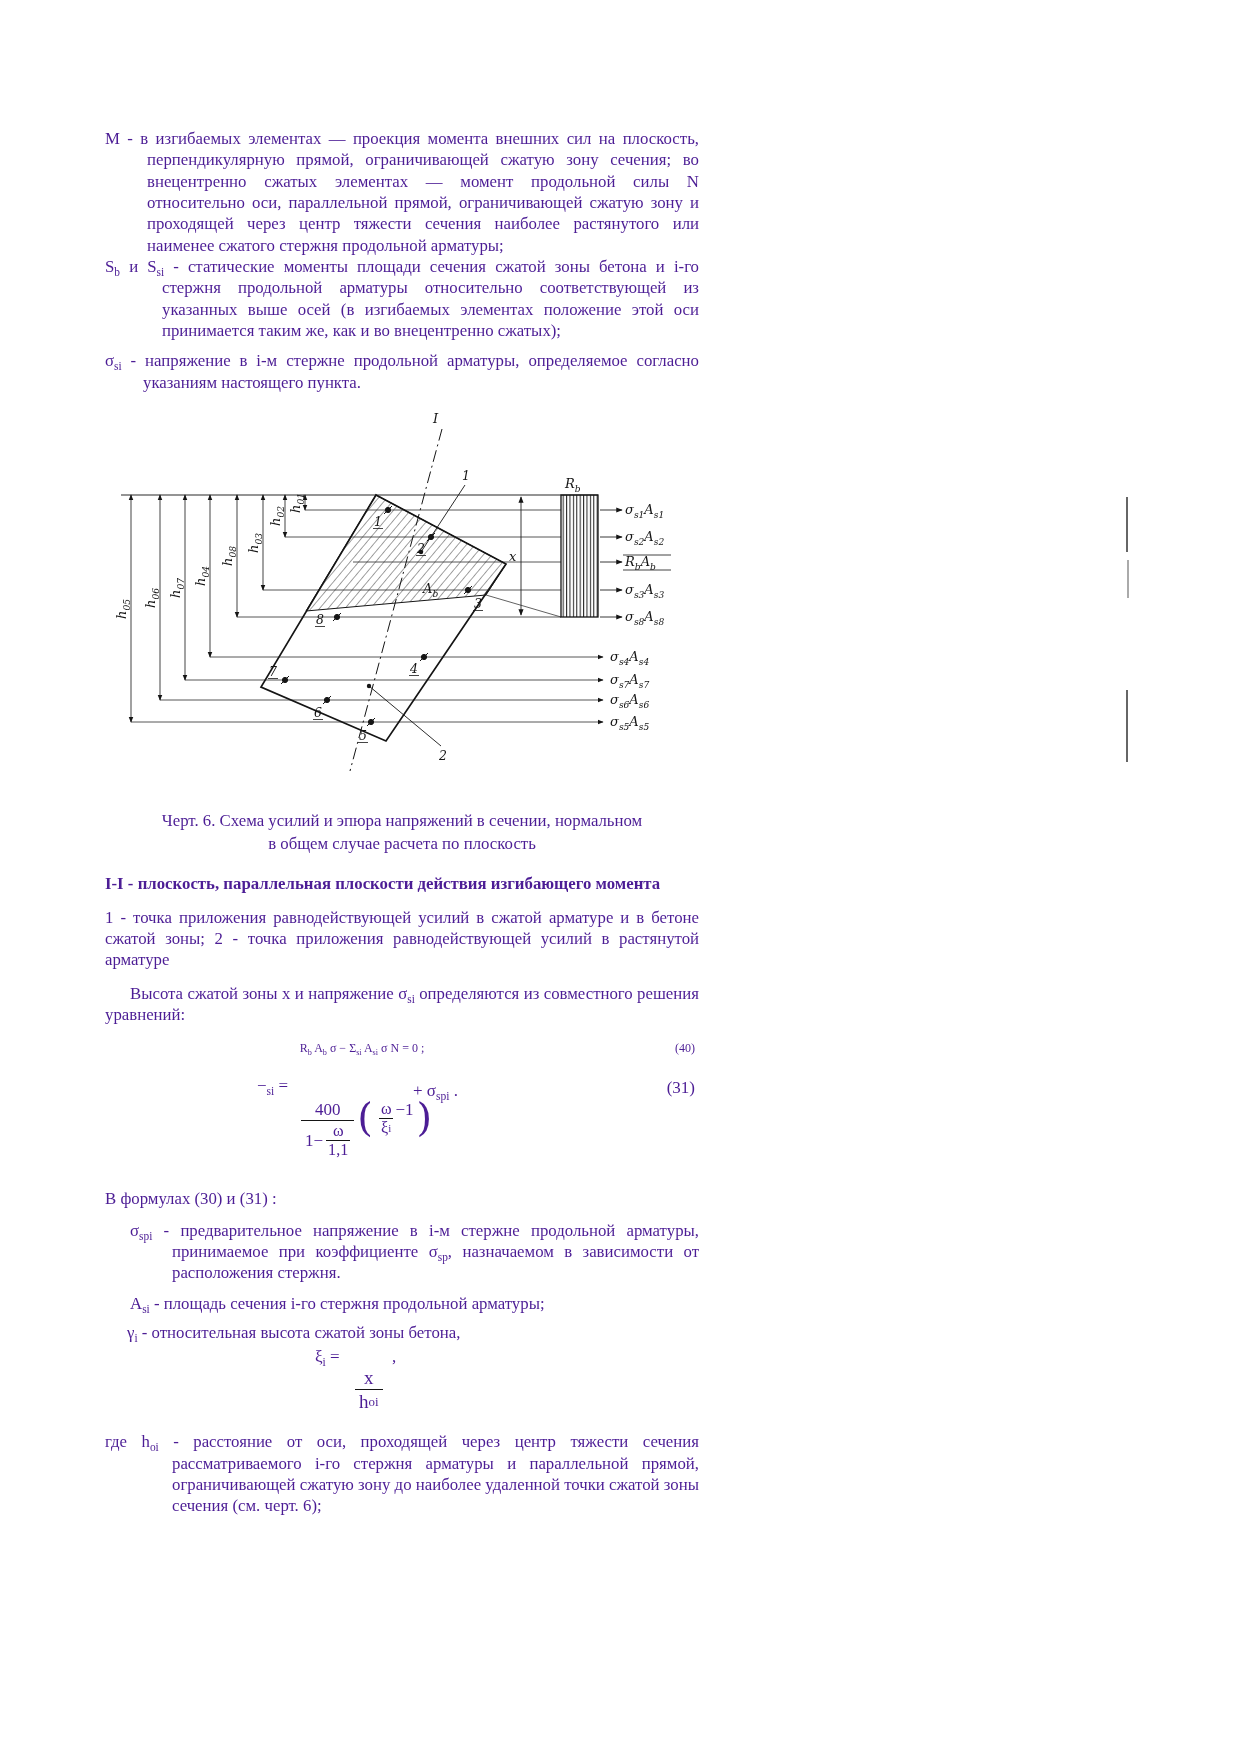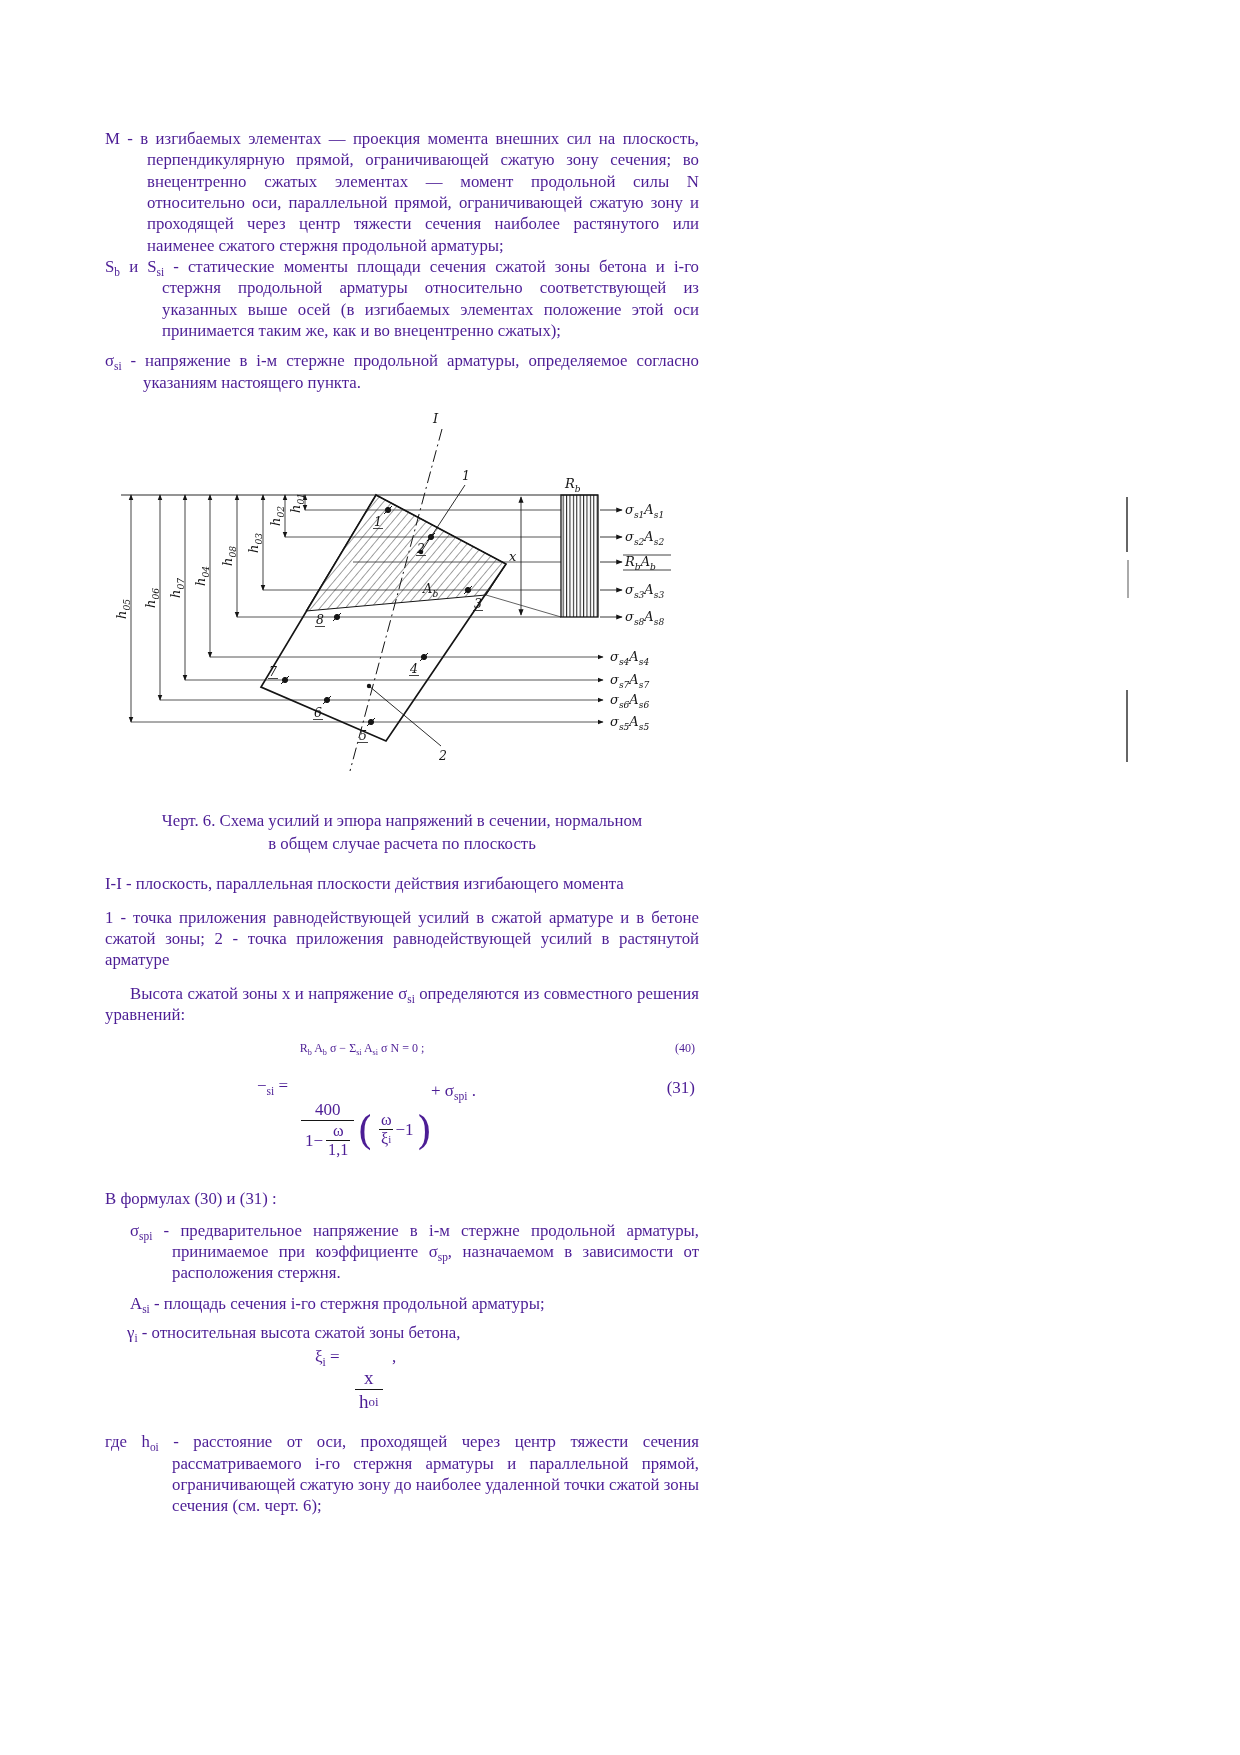--- a/index.html
+++ b/index.html
@@ -9,36 +9,36 @@
   p{margin:0;}
   .para{font-size:16.8px;line-height:1.27;}
   .just{text-align:justify;}
   sub{font-size:68%;line-height:0;}
   .hang42{padding-left:42px;text-indent:-42px;}
   .hang57{padding-left:57px;text-indent:-57px;}
   .hang38{padding-left:38px;text-indent:-38px;margin-top:9px;}
   .hang67{padding-left:67px;text-indent:-67px;margin-top:10px;}
   .figure{margin:16px 0 0 8px;}
   .caption{text-align:center;margin-top:18px;font-size:16.8px;line-height:1.38;}
-  .legend-ii{margin-top:18px;}
+  .legend-ii{margin-top:18px;font-weight:bold;}
   .legend-points{margin-top:12px;}
   .para-solve{margin-top:12px;text-indent:25px;}
   .note{margin-top:12px;}
   .defspi{margin-left:25px;padding-left:42px;text-indent:-42px;margin-top:10px;}
   .defasi{margin-left:25px;margin-top:9px;}
   .defgamma{margin-left:22px;margin-top:8px;}
   
   .eqrow{position:relative;margin-top:16px;font-size:12px;}
   .eqrow .eq{display:block;margin:0 auto;width:max-content;transform:translateX(-40px);}
   .eqnum{position:absolute;right:4px;top:0;}
   .eq31{position:relative;height:100px;margin-top:20px;font-size:17px;}
   .e31-lhs{position:absolute;left:152px;top:0;}
-  .e31-plus{position:absolute;left:326px;top:5px;}
+  .e31-plus{position:absolute;left:308px;top:5px;}
   .e31-num{position:absolute;right:4px;top:2px;}
-  .e31-frac{position:absolute;left:196px;top:24px;display:flex;align-items:center;gap:2px;}
+  .e31-frac{position:absolute;left:196px;top:24px;display:flex;align-items:flex-start;gap:2px;}
   .fr{display:inline-flex;flex-direction:column;align-items:center;text-align:center;}
   .fr-n{padding:0 4px;display:flex;align-items:flex-end;justify-content:center;}
   .fr-d{border-top:1.4px solid #151515;padding:1px 4px 0;display:flex;align-items:center;justify-content:center;}
   .inner-fr{display:inline-flex;flex-direction:column;align-items:center;font-size:0.95em;margin-left:3px;}
   .inner-fr .fr-n{padding:0 2px;}
   .inner-fr .fr-d{border-top:1.2px solid #151515;padding:0 2px;}
   .bigp{font-size:40px;font-weight:300;line-height:0.85;font-family:"DejaVu Serif",serif;margin:0 1px;}
   .xieq{position:relative;height:78px;font-size:17px;}
   .xi-lhs{position:absolute;left:210px;top:4px;}
   .xi-comma{position:absolute;left:287px;top:4px;}

